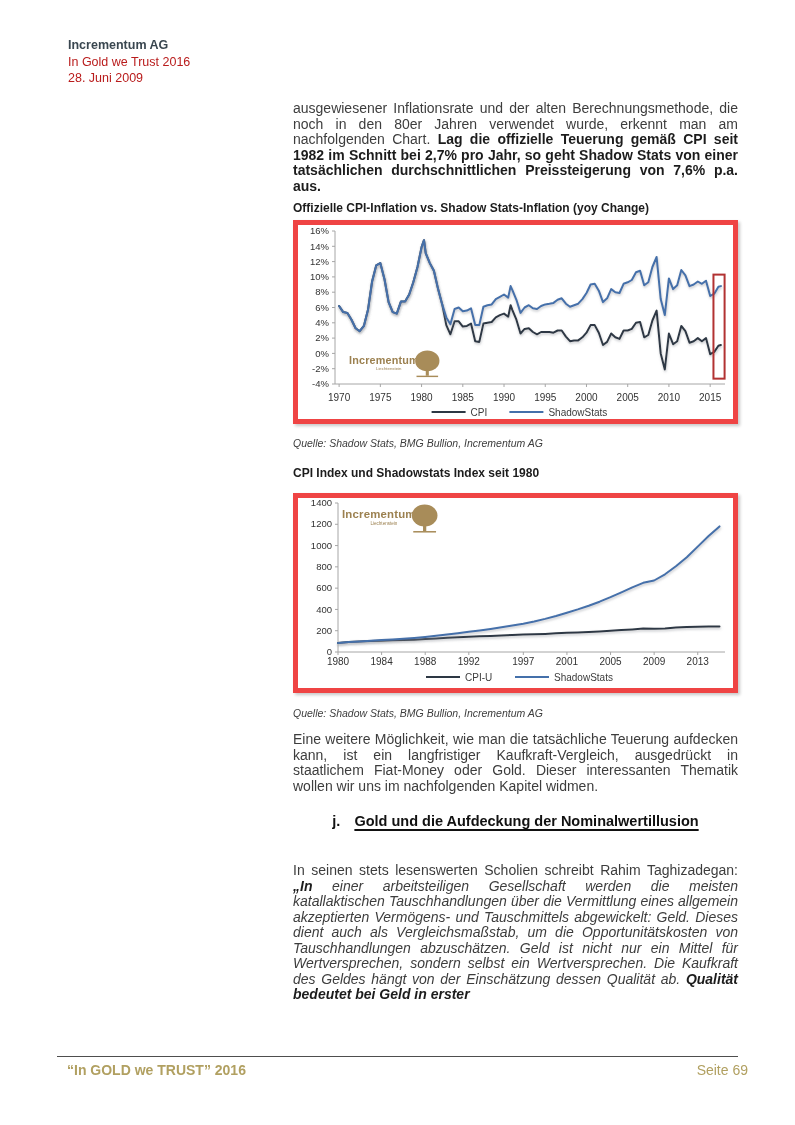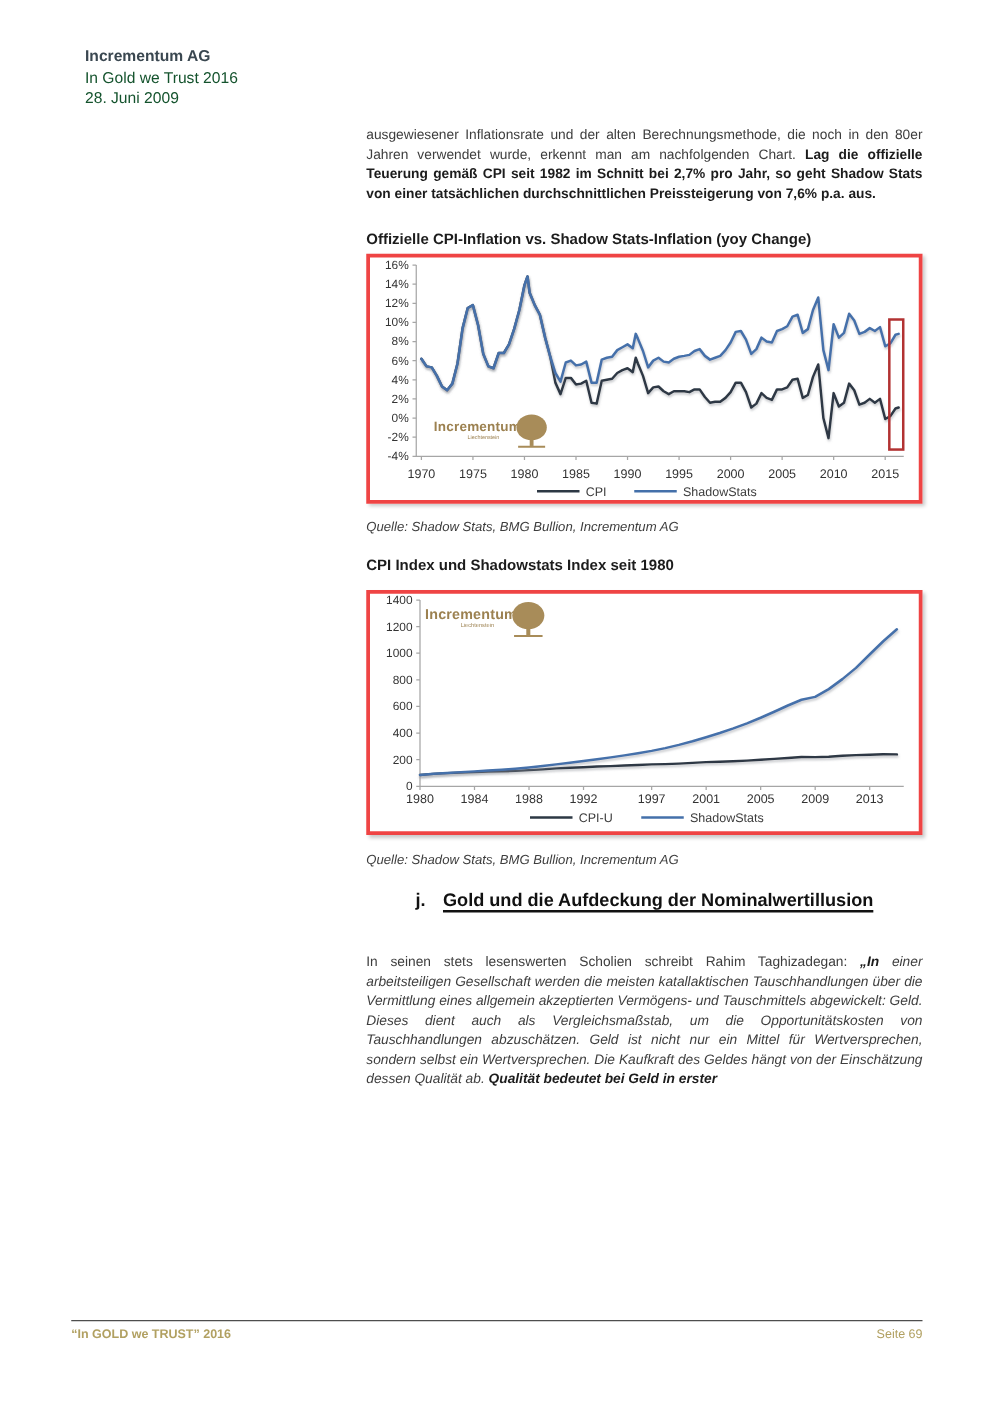--- a/index.html
+++ b/index.html
@@ -3,55 +3,55 @@
 <meta charset="utf-8">
 <style>
   * { margin:0; padding:0; box-sizing:border-box; }
   html,body { background:#ffffff; }
   body { font-family:"Liberation Sans", sans-serif; }
   .page { position:relative; width:795px; height:1125px; background:#fff; overflow:hidden;border-radius:14px; }
 
   
   .header { position:absolute; left:68px; top:37px; font-size:12.5px; line-height:16.5px; }
   .company { font-weight:bold; color:#3a4750; }
-  .hline { color:#14532d; }
+  .hline { color:#b91c1c; }
 
   
   .main { position:absolute; left:293px; top:101px; width:445px; }
-  .body-text { font-size:11px; line-height:15.5px; color:#3d3d3d; text-align:justify; }
+  .body-text { font-size:14px; line-height:15.5px; color:#3d3d3d; text-align:justify; }
   .body-text .b { font-weight:bold; color:#1c1c1c; }
   .chart-title { font-size:12px; font-weight:bold; color:#1c1c1c; }
-  .mt-title1 { margin-top:21px; }
+  .mt-title1 { margin-top:7px; }
   .mt-chart1 { margin-top:5px; }
   .mt-quelle { margin-top:13px; }
   .mt-p2 { margin-top:14px; }
   .mt-title2 { margin-top:17px; }
   .mt-chart2 { margin-top:13px; }
   .mt-quelle2 { margin-top:14px; }
   .mt-p3 { margin-top:13px; }
   .mt-heading { margin-top:19px; }
   .mt-p4 { margin-top:34px; }
 
   .quelle { font-size:10.5px; font-style:italic; color:#3d3d3d; }
 
-  .chart-box { width:445px; background:#fff; border:3px solid #ef4444;
+  .chart-box { width:445px; background:#fff; border:5px solid #ef4444;
                box-shadow:2px 2px 3px rgba(0,0,0,0.22); }
   .chart-box svg { display:block; }
 
   .section-heading { text-align:center; font-size:14.5px; font-weight:bold; color:#111; }
   .sec-num { margin-right:14px; }
   .sec-title { text-decoration:underline; text-underline-offset:3px; text-decoration-thickness:1.5px; }
 
   .quote-i { font-style:italic; }
   .quote-bi { font-style:italic; font-weight:bold; color:#1c1c1c; }
 
   
   .footer-rule { position:absolute; left:57px; top:1056px; width:681px; border-top:1px solid #4e4e4e; }
-  .footer { position:absolute; left:57px; top:1062px; width:681px; display:flex;
-            justify-content:space-between; font-size:10px; color:#b1a061; }
+  .footer { position:absolute; left:67px; top:1062px; width:681px; display:flex;
+            justify-content:space-between; font-size:14px; color:#b1a061; }
   .footer .fl { font-weight:bold; }
 </style>
 </head>
 <body>
 
 <div class="page">
 
   <div class="header">
     <div class="company">Incrementum AG</div>
     <div class="hline">In Gold we Trust 2016</div>
@@ -193,20 +193,21 @@
             <line x1="0" y1="0" x2="34" y2="0" stroke="#2d3844" stroke-width="2"></line>
             <text x="39" y="3.6" font-size="10" fill="#3c3c3c">CPI-U</text>
             <line x1="89" y1="0" x2="123" y2="0" stroke="#4470aa" stroke-width="2"></line>
             <text x="128" y="3.6" font-size="10" fill="#3c3c3c">ShadowStats</text>
           </g>
         </svg>
     </div>
 
     <div class="quelle mt-quelle2">Quelle: Shadow Stats, BMG Bullion, Incrementum AG</div>
 
+    <p class="body-text mt-p3">Eine weitere Möglichkeit, wie man die tatsächliche Teuerung aufdecken kann, ist ein langfristiger Kaufkraft-Vergleich, ausgedrückt in staatlichem Fiat-Money oder Gold. Dieser interessanten Thematik wollen wir uns im nachfolgenden Kapitel widmen.</p>
 
     <div class="section-heading mt-heading">
       <span class="sec-num">j.</span><span class="sec-title">Gold und die Aufdeckung der Nominalwertillusion</span>
     </div>
 
     <p class="body-text mt-p4"><span>In seinen stets lesenswerten Scholien schreibt Rahim Taghizadegan: </span><span class="quote-bi">„In</span><span class="quote-i"> einer arbeitsteiligen Gesellschaft werden die meisten katallaktischen Tauschhandlungen über die Vermittlung eines allgemein akzeptierten Vermögens- und Tauschmittels abgewickelt: Geld. Dieses dient auch als Vergleichsmaßstab, um die Opportunitätskosten von Tauschhandlungen abzuschätzen. Geld ist nicht nur ein Mittel für Wertversprechen, sondern selbst ein Wertversprechen. Die Kaufkraft des Geldes hängt von der Einschätzung dessen Qualität ab. </span><span class="quote-bi">Qualität bedeutet bei Geld in erster</span></p>
 
   </div>
 
   <div class="footer-rule"></div>

